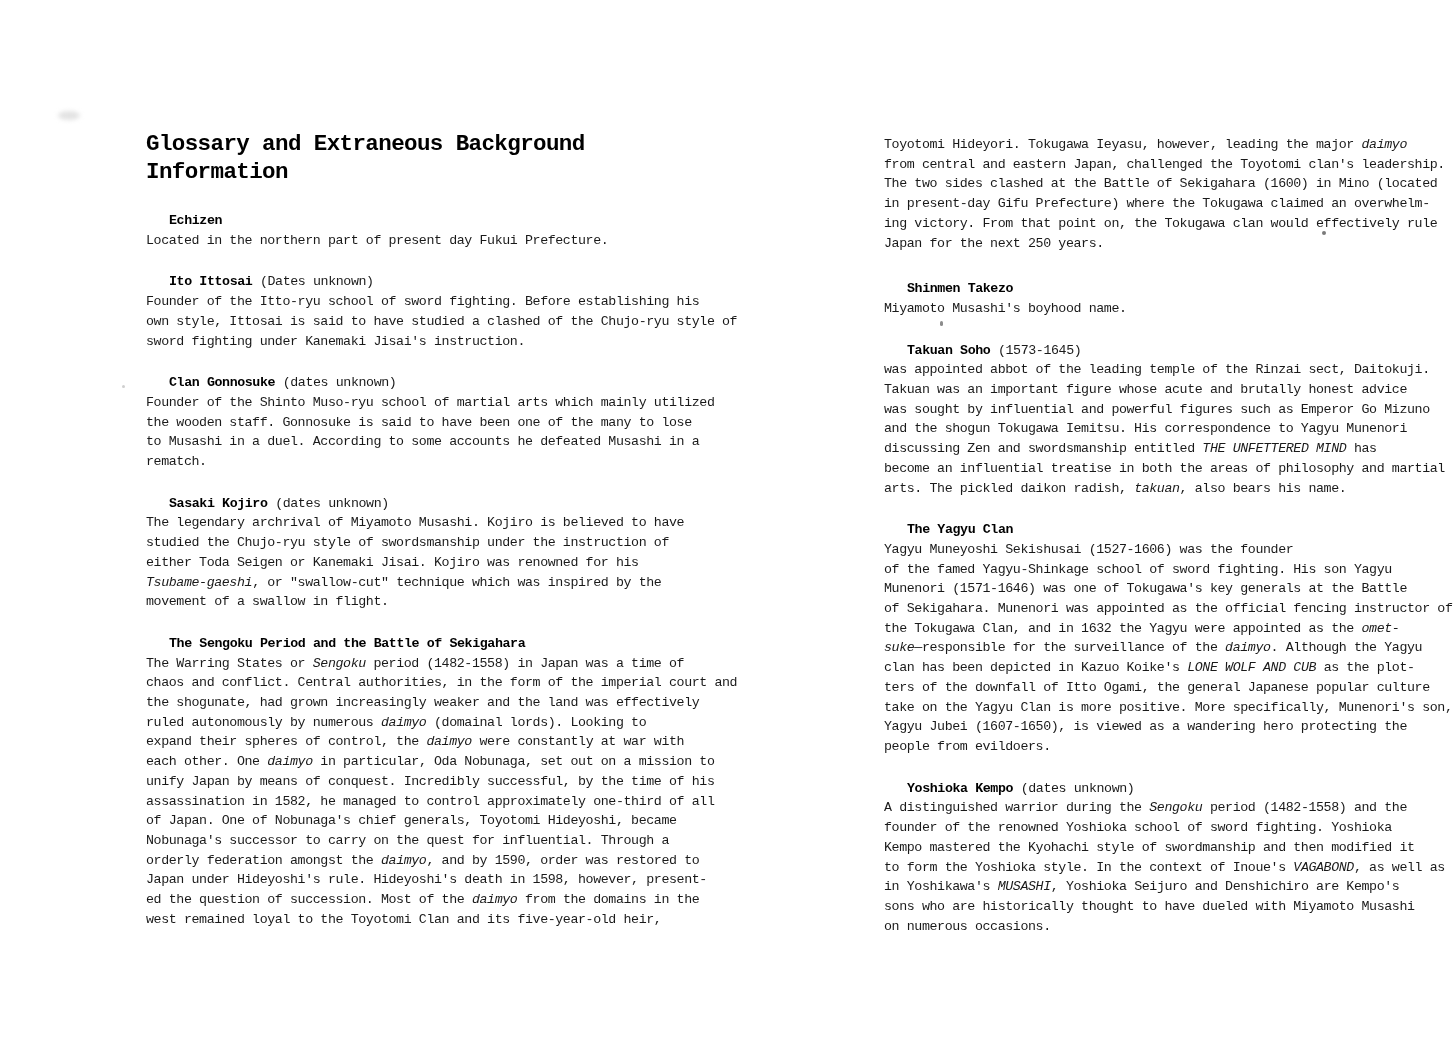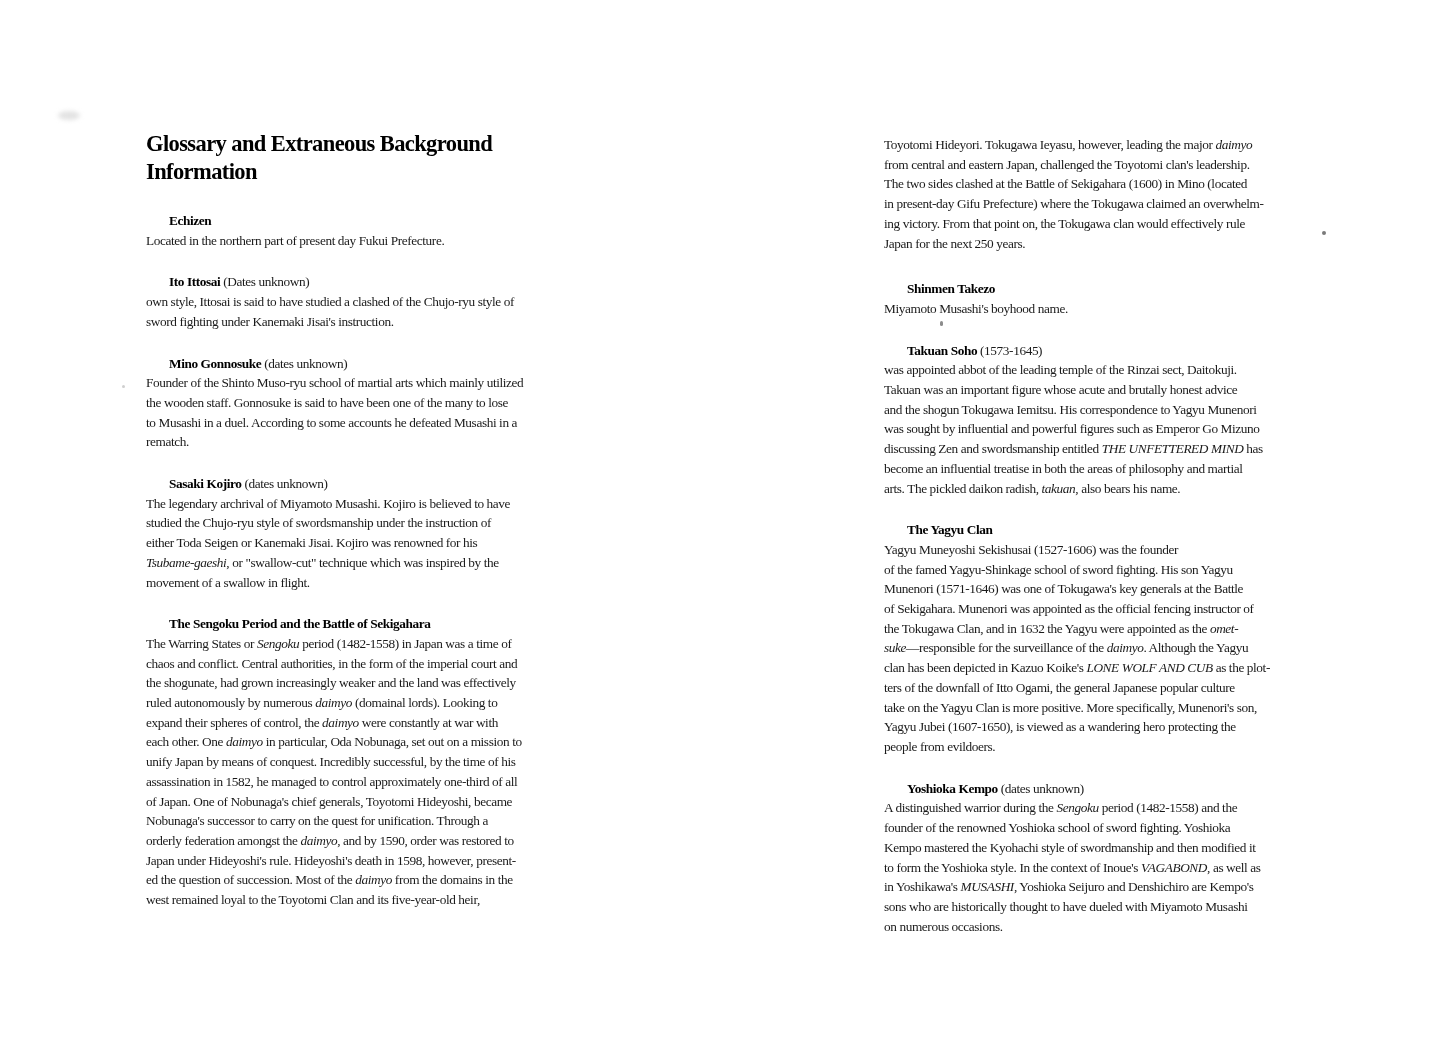--- a/index.html
+++ b/index.html
@@ -6,21 +6,21 @@
     margin: 0;
     padding: 0;
     background: #ffffff;
   }
   .page {
     position: relative;
     width: 1456px;
     height: 1052px;
     background: #ffffff;
     overflow: hidden;
-    font-family: Liberation Serif, serif;
+    font-family: Liberation Mono, monospace;
     color: #1a1a1a;
   }
   .col {
     position: absolute;
     width: 470px;
   }
   .col-left  { left: 146px; top: 130px; }
   .col-right { left: 884px; top: 127px; }
 
   .glossary-title {
@@ -108,28 +108,29 @@
       <div class="entry-body">
           <div class="line"><span>Located in the northern part of present day Fukui Prefecture.</span></div>
         </div>
     </div>
 
     <div class="entry">
       <div class="term-line">
         <span class="term">Ito Ittosai</span><span class="qualifier"> (Dates unknown)</span>
       </div>
       <div class="entry-body">
+          <div class="line"><span>Founder of the Itto-ryu school of sword fighting. Before establishing his</span></div>
           <div class="line"><span>own style, Ittosai is said to have studied a clashed of the Chujo-ryu style of</span></div>
           <div class="line"><span>sword fighting under Kanemaki Jisai's instruction.</span></div>
         </div>
     </div>
 
     <div class="entry">
       <div class="term-line">
-        <span class="term">Mino Gonnosuke</span><span class="qualifier"> (dates unknown)</span>
+        <span class="term">Clan Gonnosuke</span><span class="qualifier"> (dates unknown)</span>
       </div>
       <div class="entry-body">
           <div class="line"><span>Founder of the Shinto Muso-ryu school of martial arts which mainly utilized</span></div>
           <div class="line"><span>the wooden staff. Gonnosuke is said to have been one of the many to lose</span></div>
           <div class="line"><span>to Musashi in a duel. According to some accounts he defeated Musashi in a</span></div>
           <div class="line"><span>rematch.</span></div>
         </div>
     </div>
 
     <div class="entry">
@@ -152,21 +153,21 @@
       <div class="entry-body">
           <div class="line"><span>The Warring States or </span><span class="it">Sengoku</span><span> period (1482-1558) in Japan was a time of</span></div>
           <div class="line"><span>chaos and conflict. Central authorities, in the form of the imperial court and</span></div>
           <div class="line"><span>the shogunate, had grown increasingly weaker and the land was effectively</span></div>
           <div class="line"><span>ruled autonomously by numerous </span><span class="it">daimyo</span><span> (domainal lords). Looking to</span></div>
           <div class="line"><span>expand their spheres of control, the </span><span class="it">daimyo</span><span> were constantly at war with</span></div>
           <div class="line"><span>each other. One </span><span class="it">daimyo</span><span> in particular, Oda Nobunaga, set out on a mission to</span></div>
           <div class="line"><span>unify Japan by means of conquest. Incredibly successful, by the time of his</span></div>
           <div class="line"><span>assassination in 1582, he managed to control approximately one-third of all</span></div>
           <div class="line"><span>of Japan. One of Nobunaga's chief generals, Toyotomi Hideyoshi, became</span></div>
-          <div class="line"><span>Nobunaga's successor to carry on the quest for unification. Through a</span></div>
+          <div class="line"><span>Nobunaga's successor to carry on the quest for influential. Through a</span></div>
           <div class="line"><span>orderly federation amongst the </span><span class="it">daimyo</span><span>, and by 1590, order was restored to</span></div>
           <div class="line"><span>Japan under Hideyoshi's rule. Hideyoshi's death in 1598, however, present-</span></div>
           <div class="line"><span>ed the question of succession. Most of the </span><span class="it">daimyo</span><span> from the domains in the</span></div>
           <div class="line"><span>west remained loyal to the Toyotomi Clan and its five-year-old heir,</span></div>
         </div>
     </div>
   </div>
 
   <div class="col col-right">
       <div class="lead">
@@ -186,22 +187,22 @@
         </div>
     </div>
 
     <div class="entry">
       <div class="term-line">
         <span class="term">Takuan Soho</span><span class="qualifier"> (1573-1645)</span>
       </div>
       <div class="entry-body">
           <div class="line"><span>was appointed abbot of the leading temple of the Rinzai sect, Daitokuji.</span></div>
           <div class="line"><span>Takuan was an important figure whose acute and brutally honest advice</span></div>
+          <div class="line"><span>was sought by influential and powerful figures such as Emperor Go Mizuno</span></div>
           <div class="line"><span>and the shogun Tokugawa Iemitsu. His correspondence to Yagyu Munenori</span></div>
-          <div class="line"><span>was sought by influential and powerful figures such as Emperor Go Mizuno</span></div>
           <div class="line"><span>discussing Zen and swordsmanship entitled </span><span class="it">THE UNFETTERED MIND</span><span> has</span></div>
           <div class="line"><span>become an influential treatise in both the areas of philosophy and martial</span></div>
           <div class="line"><span>arts. The pickled daikon radish, </span><span class="it">takuan</span><span>, also bears his name.</span></div>
         </div>
     </div>
 
     <div class="entry">
       <div class="term-line">
         <span class="term">The Yagyu Clan</span><span class="qualifier"></span>
       </div>

